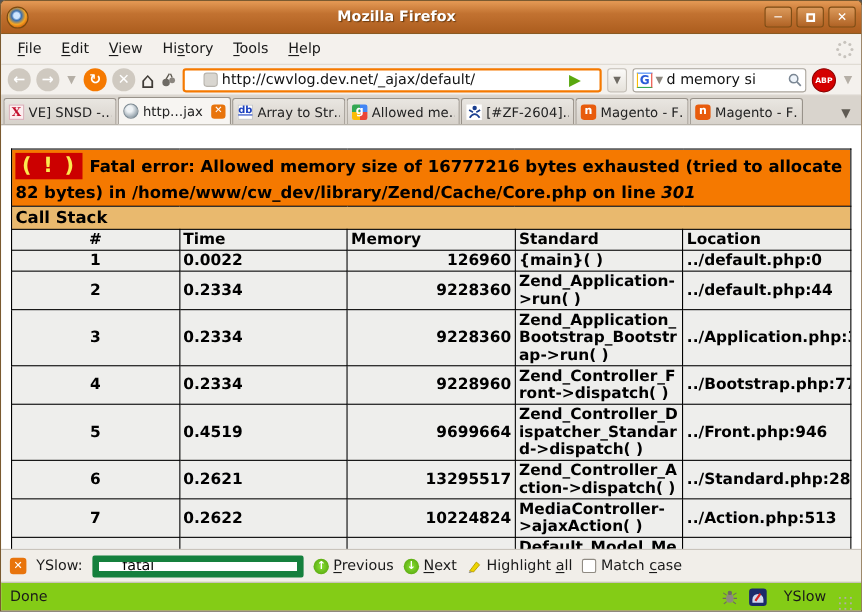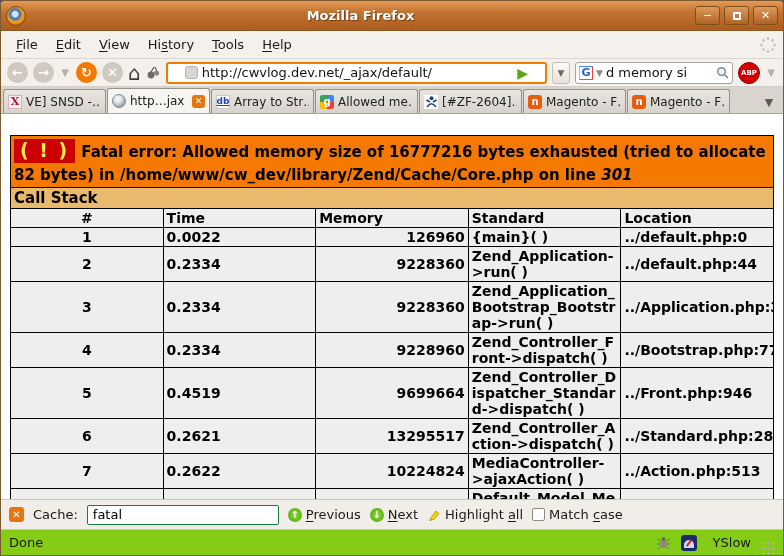--- a/index.html
+++ b/index.html
@@ -91,21 +91,21 @@
   .c-time { width:62px; }
   .c-mem { width:86px; text-align:right; }
   .c-loc { width:218px; }
   td.c-func { word-wrap:break-word; }
 
   
   .findbar { height:30px; flex:0 0 30px; background:#F1EEE9; border-top:1px solid #C9C4BC;
              display:flex; align-items:center; gap:9px; padding:0 8px; font-size:13px; color:#1a1a1a; }
   .find-close { width:15px; height:15px; border-radius:3px; background:#E8740C; color:#fff; font-size:10px; font-weight:bold;
                 display:flex; align-items:center; justify-content:center; }
-  .find-input { width:192px; height:20px; border:1px solid #15803d; border-radius:2px; padding:1px 5px;
+  .find-input { width:192px; height:20px; border:6px solid #15803d; border-radius:2px; padding:1px 21px;
                 font-size:13px; font-family:"DejaVu Sans",sans-serif; }
   .find-btn { display:flex; align-items:center; gap:4px; }
   .find-ico { width:14px; height:14px; border-radius:50%; background:radial-gradient(#8AE234,#4E9A06); color:#fff;
               font-size:10px; font-weight:bold; display:flex; align-items:center; justify-content:center; line-height:1; }
   .hl-ico { width:14px; height:14px; display:block; }
   .checkbox { width:13px; height:13px; background:#fff; border:1px solid #8f8a82; border-radius:2px; display:inline-block; }
   .find-btn u, .menu-item u, .find-check u { text-underline-offset:2px; }
 
   
   .statusbar { height:26px; flex:0 0 26px; background:#84cc16; border-top:1px solid #C9C4BC;
@@ -313,21 +313,21 @@
         <td class="c-func">Default_Model_Media-&gt;getRelatedMedia( )</td>
         <td class="c-loc">../MediaController.php:225</td>
       </tr>
 
     </tbody>
       </table>
   </div>
 
   <div class="findbar">
     <span class="find-close">✕</span>
-    <span>Cache:</span>
+    <span>YSlow:</span>
     <input class="find-input" value="fatal" style="">
     <span class="find-btn">
       <span class="find-ico">↑</span>
       <span><u>P</u>revious</span>
     </span>
     <span class="find-btn">
       <span class="find-ico">↓</span>
       <span><u>N</u>ext</span>
     </span>
     <span class="find-btn">

